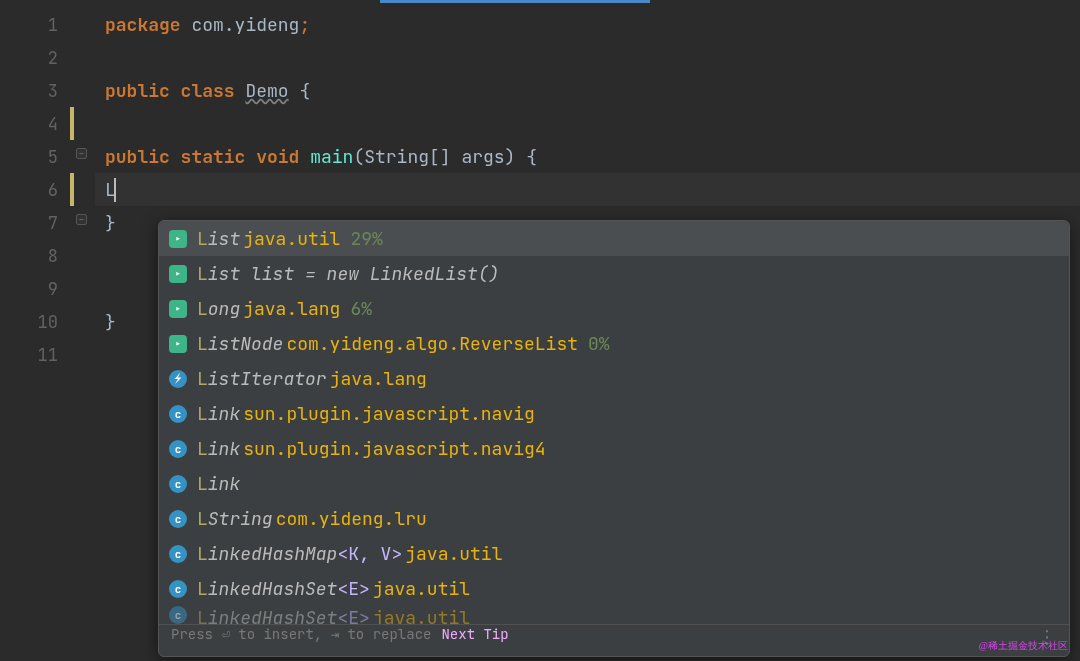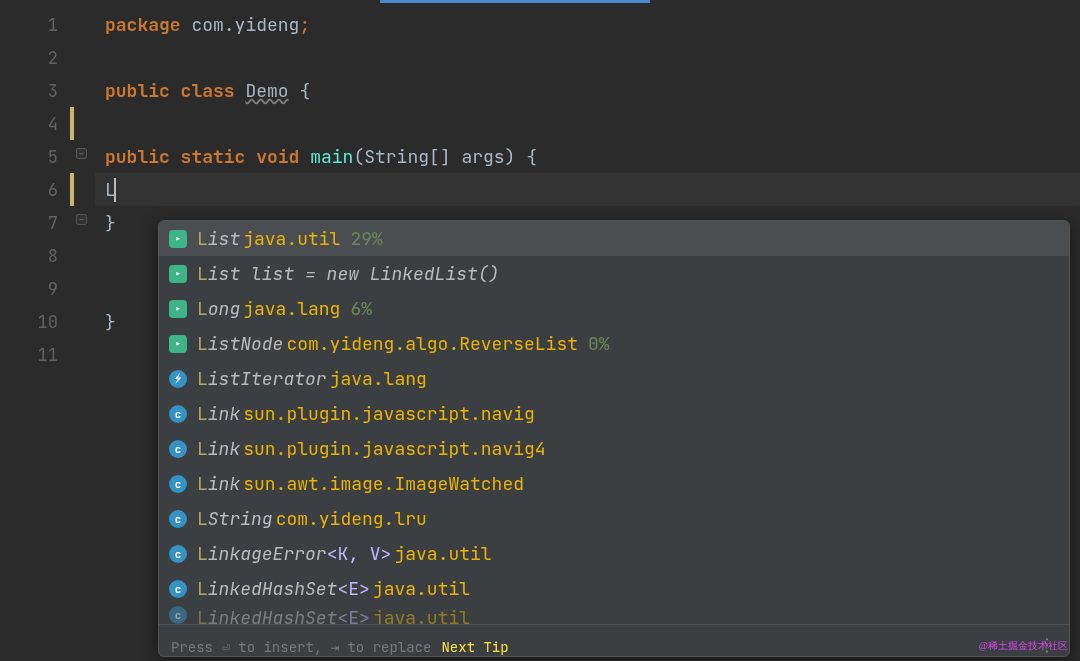--- a/index.html
+++ b/index.html
@@ -154,33 +154,33 @@
       gap: 0;
     }
     .hl { color: #b3a864; }
     .main-text { color: #bbbbbb; font-style: italic; }
     .pkg { color: #eab308; margin-left: 3px; }
     .pct { color: #6a8759; margin-left: 10px; }
     .generic { color: #c4b5fd; }
     .popup-footer {
       height: 32px;
       display: flex;
-      align-items: flex-end;
+      align-items: flex-start;
       justify-content: space-between;
       padding: 0 12px;
       border-top: 1px solid #515151;
       font-size: 14px;
     }
     .footer-left {
       color: #787878;
       display: flex;
       align-items: center;
       gap: 4px;
     }
-    .next-tip { color: #fde047; margin-left: 6px; }
+    .next-tip { color: #f0abfc; margin-left: 6px; }
     .menu-dots {
       color: #787878;
       font-size: 18px;
       letter-spacing: 1px;
     }
     .watermark {
       position: absolute;
       bottom: 8px;
       right: 12px;
       color: #d946ef;
@@ -312,36 +312,35 @@
           <span class="hl">L</span>
           <span class="main-text">ink</span>
           <span class="pkg">sun.plugin.javascript.navig4</span>
         </div>
       </div>
       <div class="popup-item">
         <div class="item-icon icon-c">c</div>
         <div class="item-text">
           <span class="hl">L</span>
           <span class="main-text">ink</span>
-          <span class="pkg">sun.awt.image.ImageWatched</span>
         </div>
       </div>
       <div class="popup-item">
         <div class="item-icon icon-c">c</div>
         <div class="item-text">
           <span class="hl">L</span>
           <span class="main-text">String</span>
           <span class="pkg">com.yideng.lru</span>
         </div>
       </div>
       <div class="popup-item">
         <div class="item-icon icon-c">c</div>
         <div class="item-text">
           <span class="hl">L</span>
-          <span class="main-text">inkageError</span>
+          <span class="main-text">inkedHashMap</span>
           <span class="generic">&lt;K, V&gt;</span>
           <span class="pkg">java.util</span>
         </div>
       </div>
       <div class="popup-item">
         <div class="item-icon icon-c">c</div>
         <div class="item-text">
           <span class="hl">L</span>
           <span class="main-text">inkedHashSet</span>
           <span class="generic">&lt;E&gt;</span>

